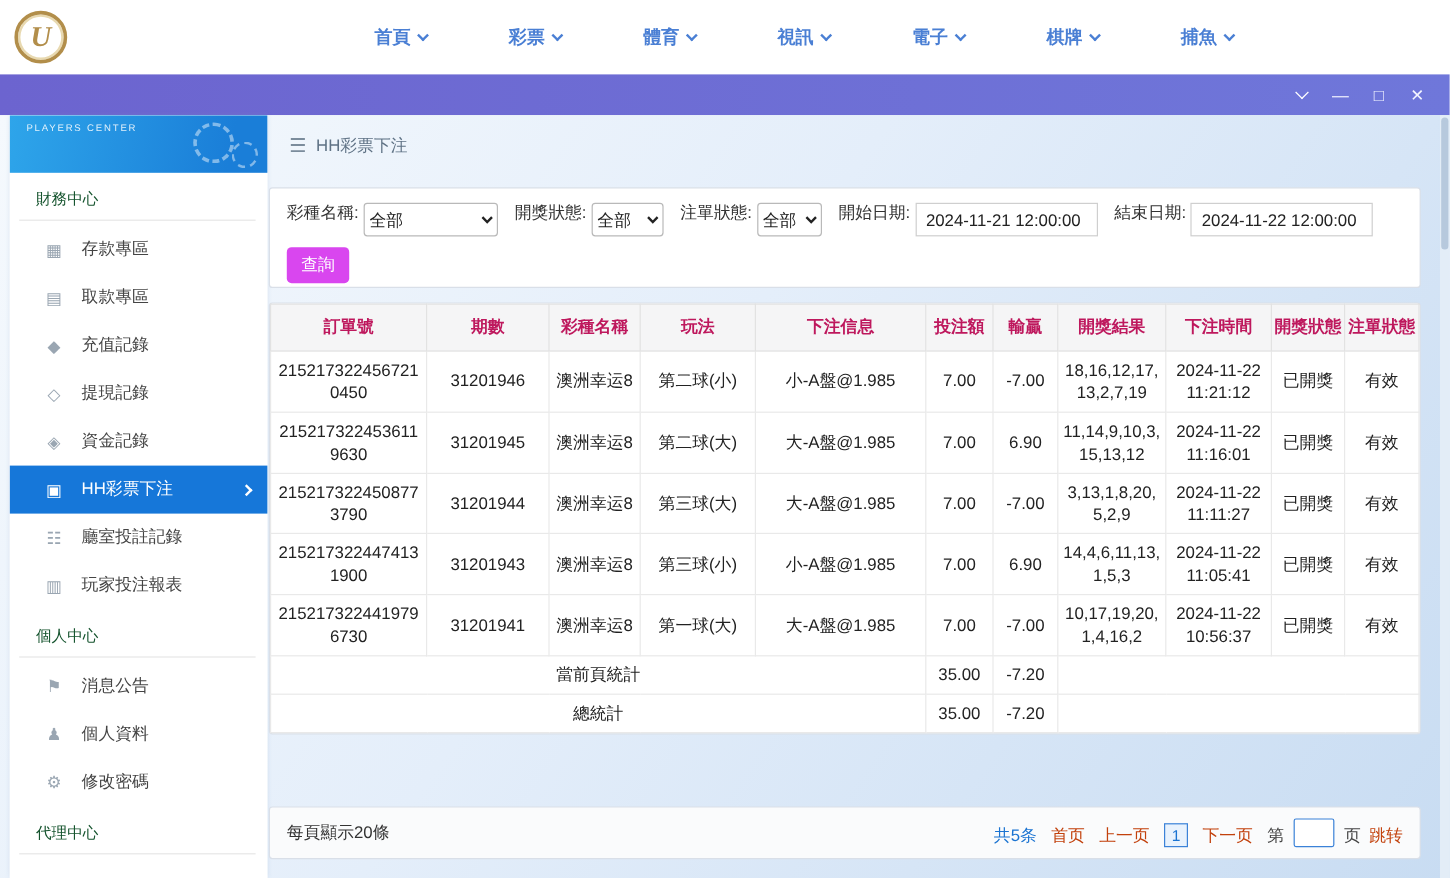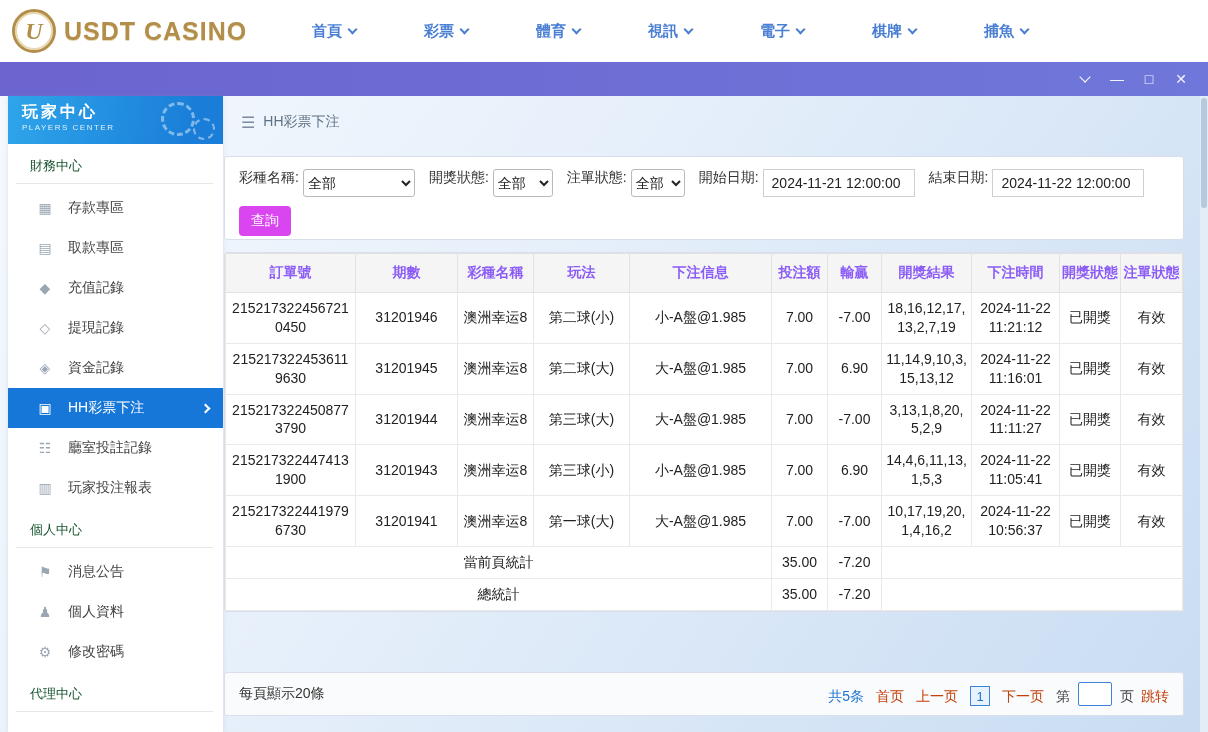--- a/index.html
+++ b/index.html
@@ -70,21 +70,21 @@
   select { height:28px; border:1px solid #b9b9b9; border-radius:3px; background:#fff;
     font-size:14px; font-family:inherit; color:#222; }
   .sel-wide { width:112px; } .sel-s1 { width:60px; } .sel-s2 { width:54px; }
   input.date { width:152px; height:28px; border:1px solid #cfcfcf; font-size:14px;
     color:#222; padding:12px 8px; font-family:inherit; }
   .btn-query { margin-top:9px; width:52px; height:30px; background:#d946ef; color:#fff;
     border:none; border-radius:4px; font-size:14px; cursor:pointer; font-family:inherit; }
 
   .panel-table { top:156px; }
   table { width:100%; border-collapse:collapse; font-size:14px; color:#222; text-align:center; }
-  th { background:#f5f5f6; font-weight:bold; color:#8b5cf6; border:1px solid #e2e2e2;
+  th { background:#f5f5f6; font-weight:bold; color:#be185d; border:1px solid #e2e2e2;
     height:39px; padding:2px 2px; white-space:nowrap; }
   td { border:1px solid #e9e9e9; padding:6px 3px; height:45px; line-height:1.35; }
   td.c0, td.c7 { word-break:break-all; }
   tr.sum td { height:28px; }
 
   .panel-footer { top:576px; height:44px; background:#fafbfc; display:flex;
     align-items:center; justify-content:space-between; padding:0 14px; font-size:14px; color:#333; }
   .pager { display:flex; align-items:flex-end; color:#1a73d1; }
   .pager .lnk { color:#c2410c; cursor:pointer; margin-left:12px; }
   .pg-current { width:20px; height:20px; border:1px solid #3b82d8; background:#e8f2fd;
@@ -98,21 +98,20 @@
   .vscroll { position:absolute; right:0; top:0; width:8px; height:636px; background:#e3edf7; }
   .vthumb { position:absolute; right:1px; top:2px; width:6px; height:110px;
     background:#b7c9dd; border-radius:3px; }
 </style>
 </head>
 <body>
 
 <div class="topbar">
   <div class="brand">
     <div class="logo-circle">U</div>
-    <span class="logo-text">USDT CASINO</span>
   </div>
   <nav class="topnav">
     <div class="nav-item">
         <span>首頁</span>
         <i class="chev"></i>
       </div>
     <div class="nav-item">
         <span>彩票</span>
         <i class="chev"></i>
       </div>
@@ -145,21 +144,20 @@
     </span>
   <span class="win-btn">—</span>
   <span class="win-btn">□</span>
   <span class="win-btn">✕</span>
 </div>
 
 <div class="page">
 
   <aside class="sidebar">
     <div class="sb-head">
-      <div class="sb-title">玩家中心</div>
       <div class="sb-sub">PLAYERS CENTER</div>
       <i class="chip1"></i>
       <i class="chip2"></i>
     </div>
 
     <div class="sec-label">財務中心</div>
     <div class="side-item">
         <span class="ic">▦</span>
         <span>存款專區</span>
       </div>

